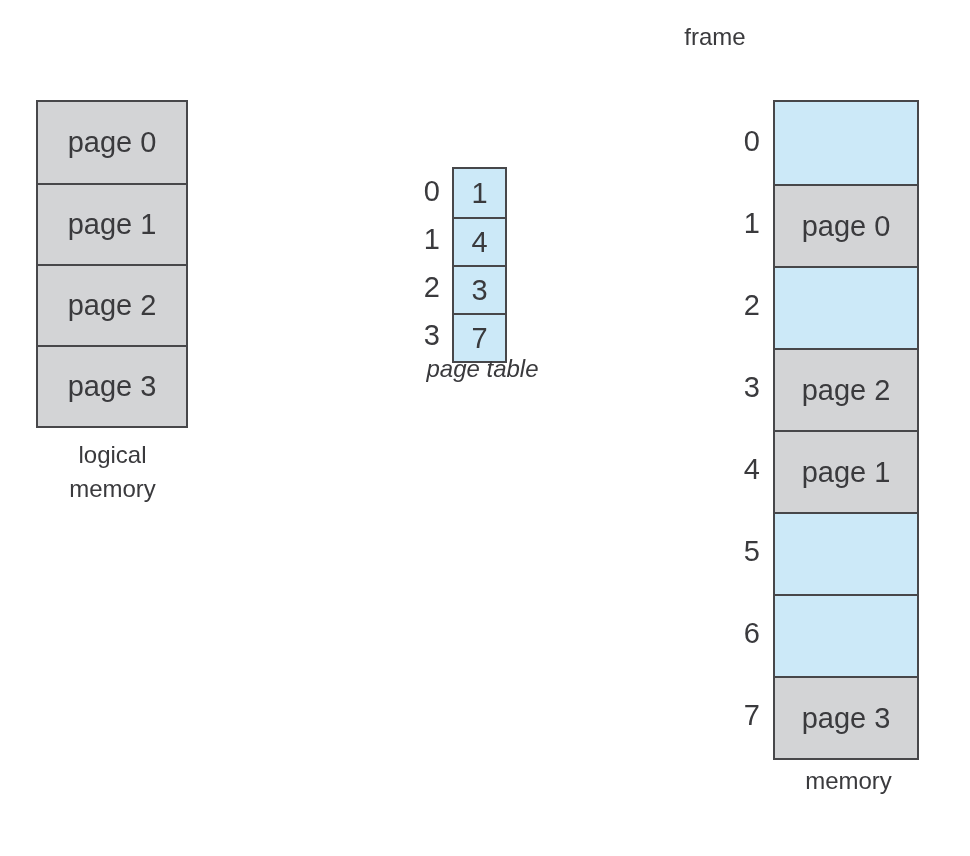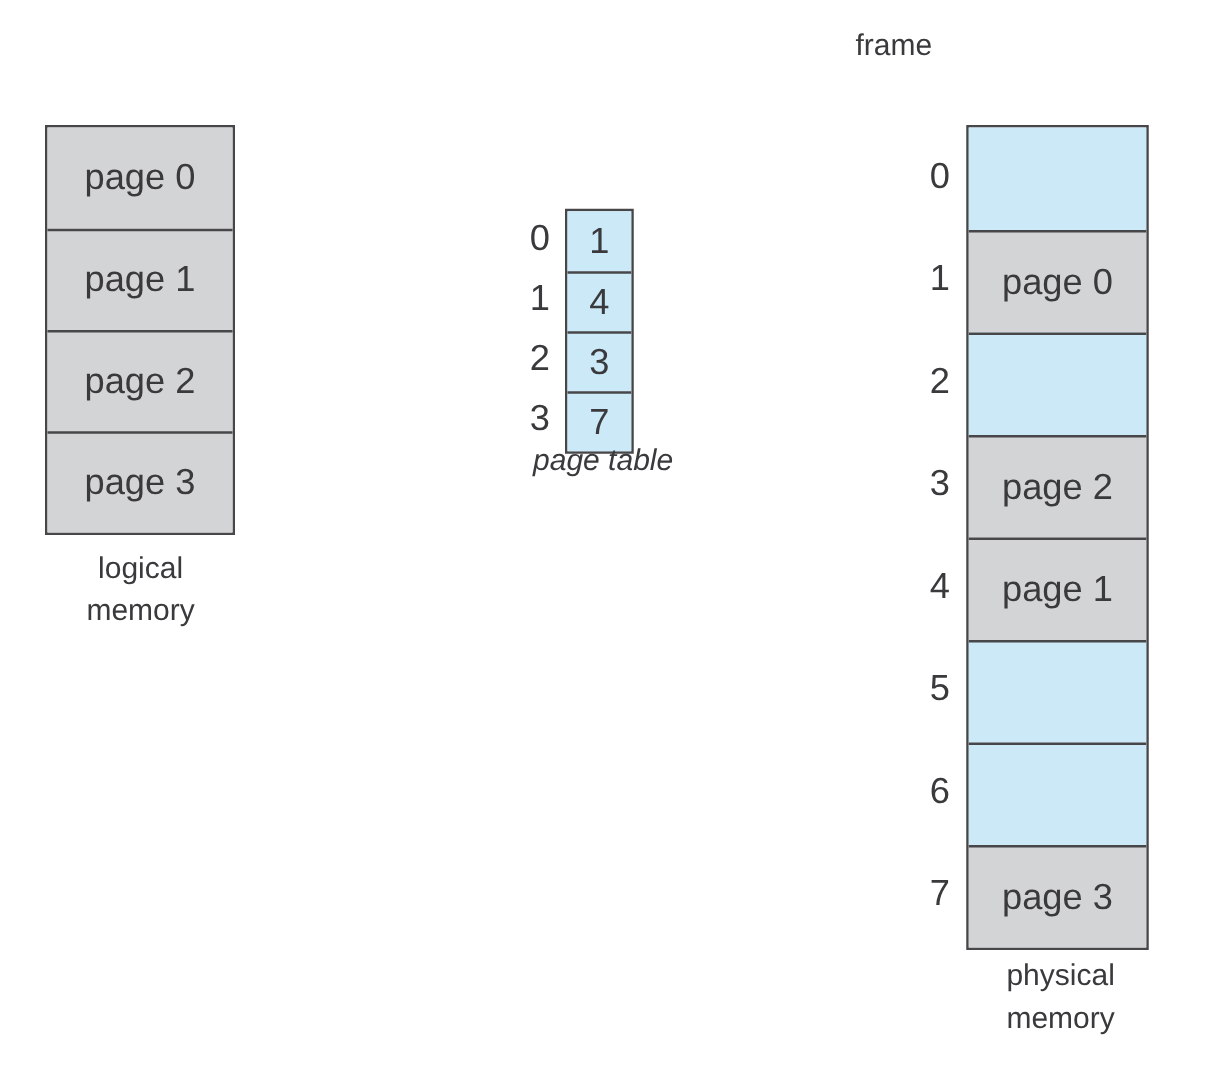--- a/index.html
+++ b/index.html
@@ -127,17 +127,16 @@
       <div class="pm-cell gray">page 0</div>
       <div class="pm-cell blue"></div>
       <div class="pm-cell gray">page 2</div>
       <div class="pm-cell gray">page 1</div>
       <div class="pm-cell blue"></div>
       <div class="pm-cell blue"></div>
       <div class="pm-cell gray">page 3</div>
     </div>
   </div>
   <div class="pm-caption cap">
-    <div>physical</div>
     <div>memory</div>
   </div>
 
 </div>
 
 </body></html>

